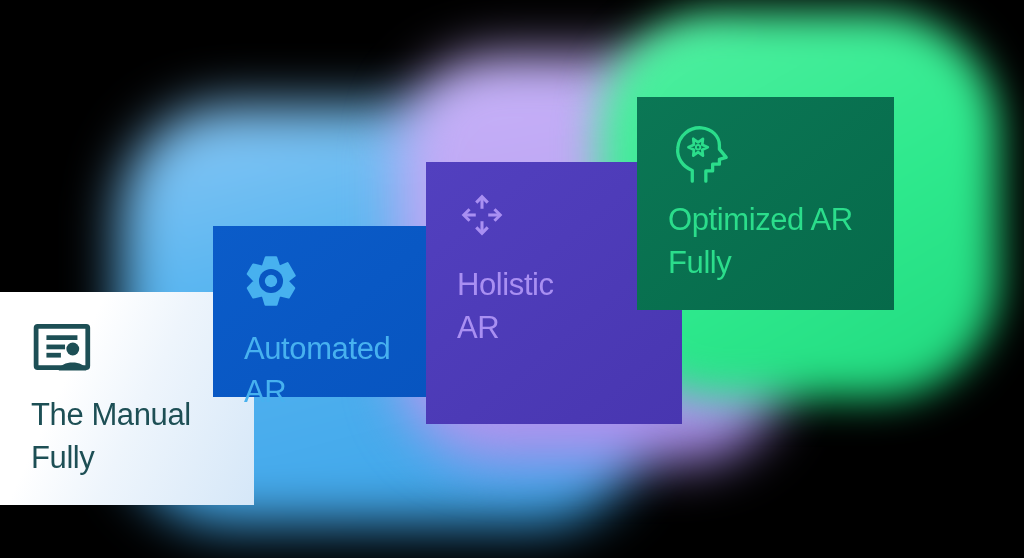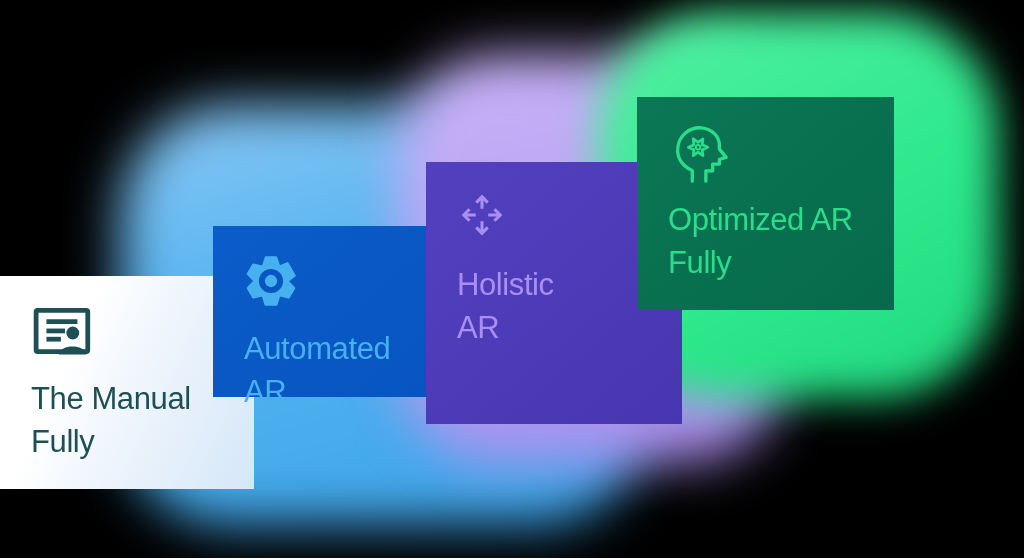--- a/index.html
+++ b/index.html
@@ -51,21 +51,21 @@
     position: absolute;
     top: 101px; left: 31px; right: 6px;
     font-size: 31px;
     line-height: 43px;
     font-weight: 500;
     letter-spacing: -0.4px;
   }
   .stage .title span { display: block; white-space: nowrap; }
 
   .stage-manual {
-    left: 0px; top: 276px; width: 254px; height: 213px;
+    left: 0px; top: 292px; width: 254px; height: 213px;
     background-image: linear-gradient(115deg, #ffffff 30%, #eef5fc 55%, #d5e7f8 100%);
   }
   .stage-automated {
     left: 213px; top: 226px; width: 257px; height: 171px;
     background-image: linear-gradient(140deg, #0b5cc9 0%, #0754bf 100%);
   }
   .stage-holistic {
     left: 426px; top: 162px; width: 256px; height: 262px;
     background-image: linear-gradient(140deg, #5240bf 0%, #4836b0 100%);
   }

